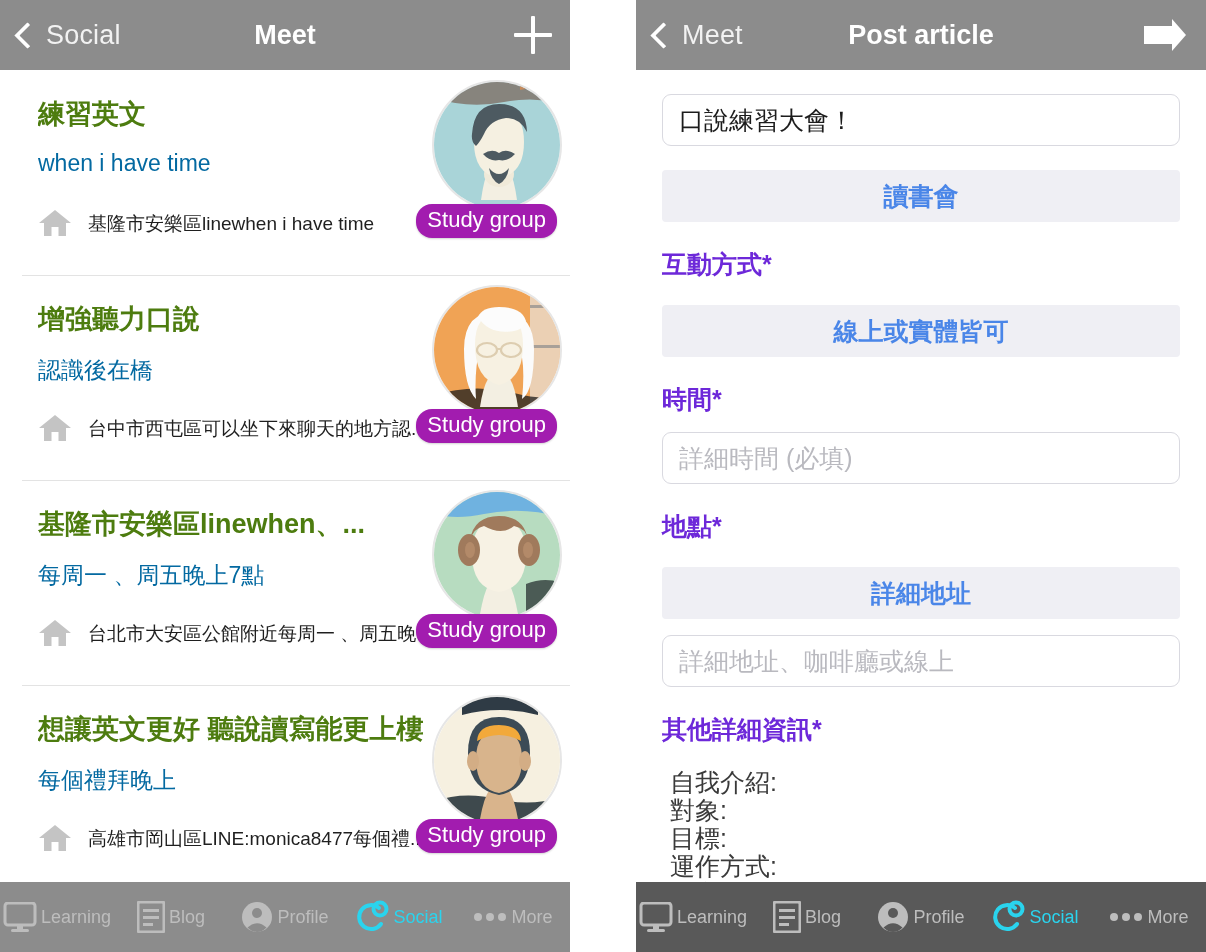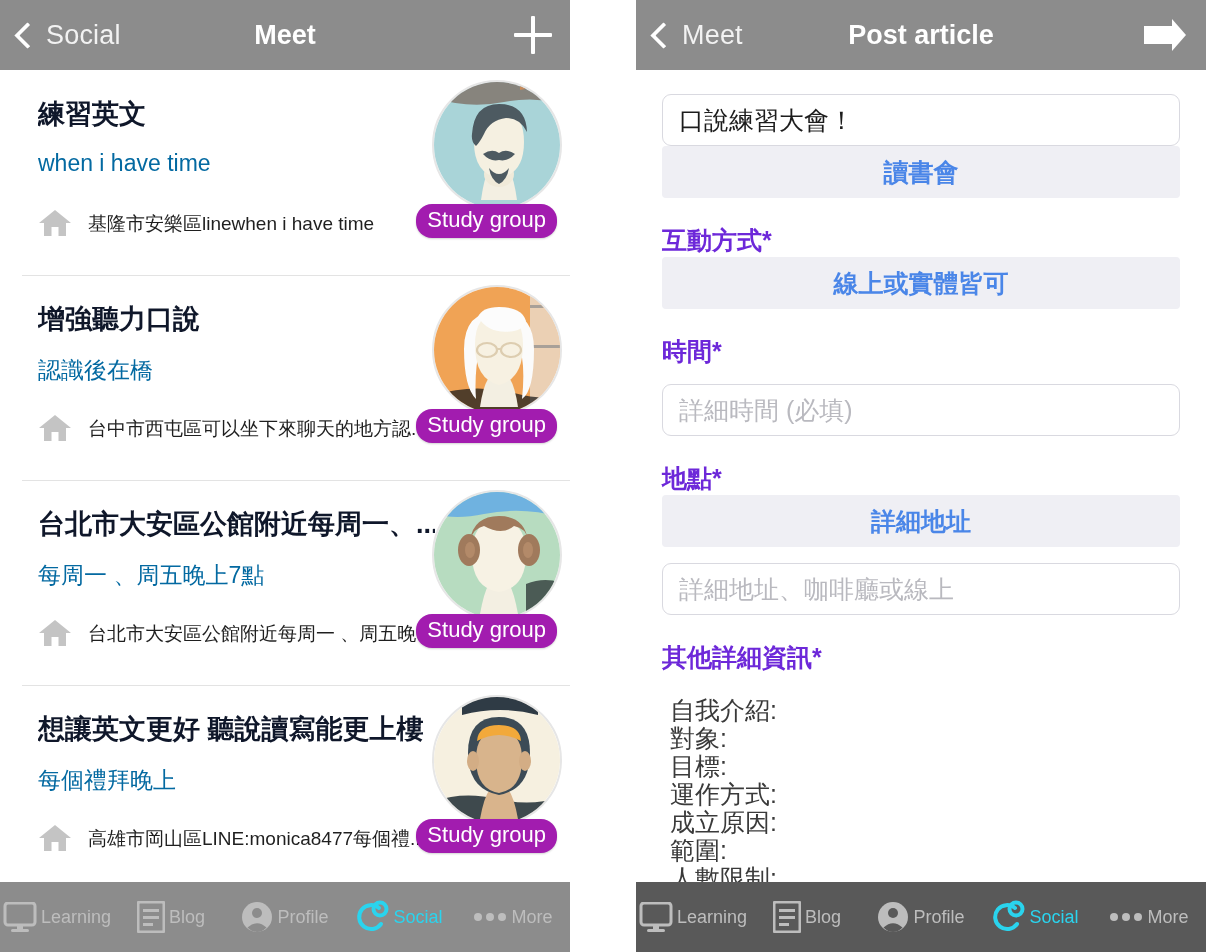--- a/index.html
+++ b/index.html
@@ -36,21 +36,21 @@
   .plus:before,.plus:after{content:"";position:absolute;background:#fff;border-radius:1px;}
   .plus:before{left:0;top:17px;width:38px;height:4px;}
   .plus:after{top:0;left:17px;width:4px;height:38px;}
 
   
   .list{position:relative;height:812px;overflow:hidden;background:#fff;}
   .row{position:relative;height:205px;box-sizing:border-box;}
   .row-divider{position:absolute;left:22px;right:0;top:0;height:1px;background:#e3e3e3;}
   .row-title{
     position:absolute;left:38px;top:26px;right:135px;
-    font-size:27px;font-weight:bold;color:#0f172a;
+    font-size:27px;font-weight:bold;color:#4d7c0f;
     white-space:nowrap;overflow:hidden;text-overflow:clip;
   }
   .row-sub{
     position:absolute;left:38px;top:80px;right:150px;
     font-size:23px;color:#0369a1;white-space:nowrap;overflow:hidden;
   }
   .row-meta{
     position:absolute;left:88px;top:141px;right:135px;
     font-size:19px;color:#1f1f1f;white-space:nowrap;overflow:hidden;
   }
@@ -82,21 +82,21 @@
 
   
   .form{position:relative;height:812px;overflow:hidden;background:#fff;padding:8px 26px;box-sizing:border-box;}
   .txtfield{
     margin-top:16px;height:52px;border:1px solid #d9d9e0;border-radius:9px;
     display:flex;align-items:center;padding:0 16px;box-sizing:border-box;
     font-size:25px;color:#1c1c1c;background:#fff;
   }
   .txtfield.ph{color:#b9b9bf;}
   .picker{
-    margin-top:0;height:52px;background:#efeff4;border-radius:4px;
+    margin-top:24px;height:52px;background:#efeff4;border-radius:4px;
     display:flex;align-items:center;justify-content:center;
     font-size:25px;color:#4a86e8;font-weight:bold;cursor:pointer;
   }
   .flabel{margin-top:26px;font-size:25px;font-weight:bold;color:#6d28d9;}
   .detail-box{margin-top:22px;}
   .detail-line{font-size:25px;color:#3a3a3a;line-height:1.12;padding-left:8px;}
 </style>
 </head>
 <body>
 
@@ -168,21 +168,21 @@
                 <line x1="63" y1="62" x2="67" y2="62"></line>
               </g>
             </svg>
           </div>
           <div class="badge">Study group</div>
         </div>
       </div>
 
       <div class="row" style="top:0;">
         <div class="row-divider"></div>
-        <div class="row-title">台北市大安區公館附近每周一、...</div>
+        <div class="row-title">基隆市安樂區linewhen、...</div>
         <div class="row-sub">每周一 、周五晚上7點</div>
         <svg class="home-icon" viewBox="0 0 34 30">
           <path d="M17 2 L33 15 L28 15 L28 28 L20.5 28 L20.5 19 L13.5 19 L13.5 28 L6 28 L6 15 L1 15 Z" fill="#c4c4c4"></path>
         </svg>
         <div class="row-meta">台北市大安區公館附近每周一 、周五晚...</div>
         <div class="avatar-wrap">
           <div class="avatar">
             <svg viewBox="0 0 130 130" width="130" height="130">
               <rect width="130" height="130" fill="#b7dcc0"></rect>
               <path d="M0 0 H130 V26 Q90 14 50 22 Q22 28 0 22 Z" fill="#6fb2e0"></path>

